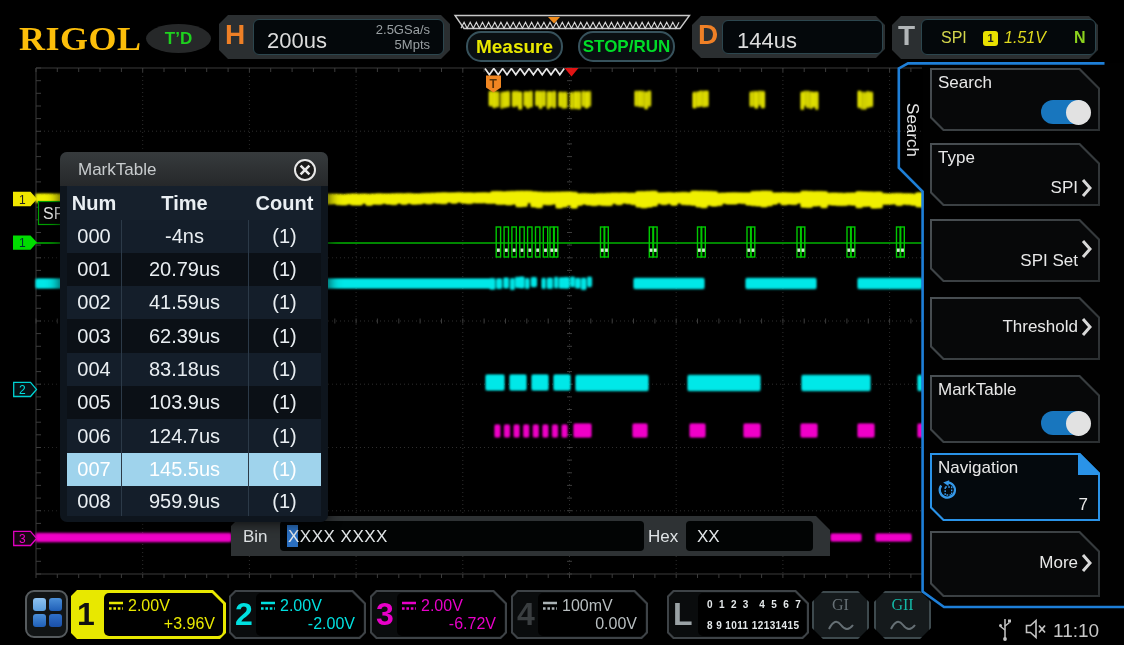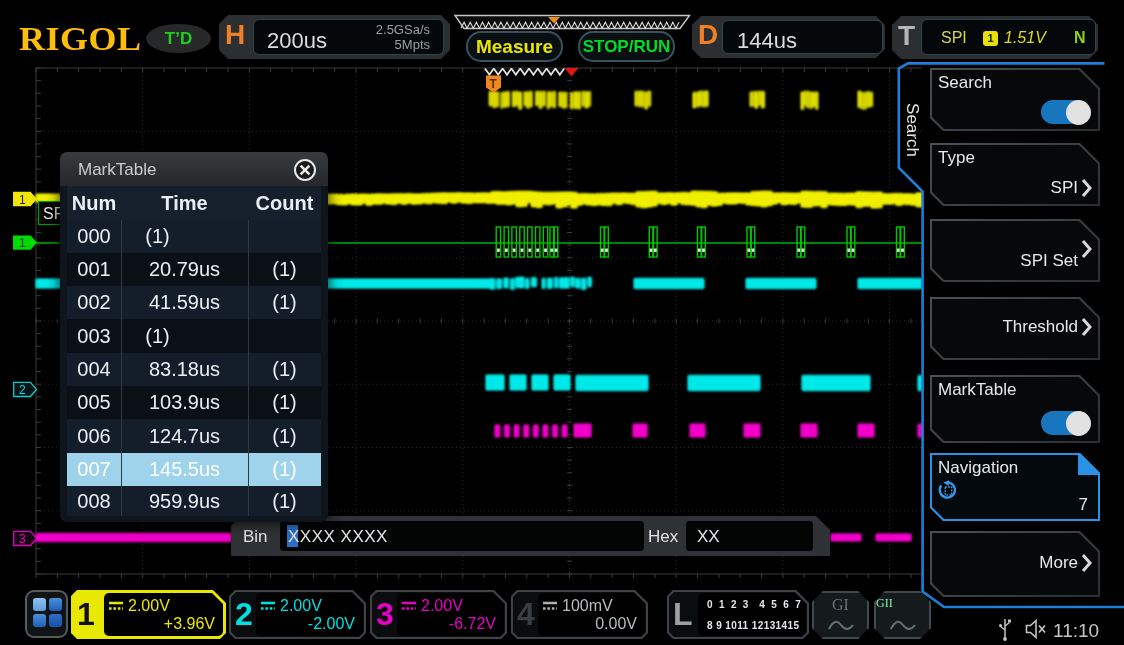--- a/index.html
+++ b/index.html
@@ -1004,34 +1004,36 @@
  <path d="M7.6,7.6 L16.4,16.4 M16.4,7.6 L7.6,16.4" stroke="#e8e8e8" stroke-width="2.6"></path>
 </svg>
 <div class="ab" style="left:67px;top:186px;width:254px;height:330px;background:#0d141c;">
  <div class="row" style="top:0;height:34px;background:#16202c;font-weight:bold;line-height:34px;">
       <div class="c1">Num</div>
       <div class="c2">Time</div>
       <div class="c3">Count</div>
     </div>
  <div class="row" style="top:34px;height:33px;background:#141e2a;line-height:33px;">
       <div class="c1">000</div>
+      <div class="c2">-4ns</div>
       <div class="c3">(1)</div>
     </div>
  <div class="row" style="top:67px;height:33px;background:#0b1016;line-height:33px;">
       <div class="c1">001</div>
       <div class="c2">20.79us</div>
       <div class="c3">(1)</div>
     </div>
  <div class="row" style="top:100px;height:33px;background:#141e2a;line-height:33px;">
       <div class="c1">002</div>
       <div class="c2">41.59us</div>
       <div class="c3">(1)</div>
     </div>
  <div class="row" style="top:133px;height:34px;background:#0b1016;line-height:34px;">
       <div class="c1">003</div>
+      <div class="c2">62.39us</div>
       <div class="c3">(1)</div>
     </div>
  <div class="row" style="top:167px;height:33px;background:#141e2a;line-height:33px;">
       <div class="c1">004</div>
       <div class="c2">83.18us</div>
       <div class="c3">(1)</div>
     </div>
  <div class="row" style="top:200px;height:33px;background:#0b1016;line-height:33px;">
       <div class="c1">005</div>
       <div class="c2">103.9us</div>
@@ -1120,21 +1122,21 @@
   <div style="position:absolute;bottom:5px;left:9px;letter-spacing:0.4px;">8 9 1011 12131415</div>
  </div>
 </div>
 <div class="ab" style="left:812px;top:591px;width:57px;height:48px;background:#151a1c;border:2px solid #3e4a4e;clip-path:polygon(11px 0,calc(100% - 11px) 0,100% 11px,100% calc(100% - 11px),calc(100% - 11px) 100%,11px 100%,0 calc(100% - 11px),0 11px);">
  <div style="position:absolute;top:3px;width:100%;text-align:center;color:#667075;font-size:16px;font-family:'Liberation Serif',serif;">GI</div>
  <svg style="position:absolute;left:14px;top:24px;" width="26" height="16" viewBox="0 0 26 16">
       <path d="M1,12 Q7,0 13,8 T25,8" fill="none" stroke="#667075" stroke-width="2"></path>
     </svg>
 </div>
 <div class="ab" style="left:874px;top:591px;width:57px;height:48px;background:#151a1c;border:2px solid #3e4a4e;clip-path:polygon(11px 0,calc(100% - 11px) 0,100% 11px,100% calc(100% - 11px),calc(100% - 11px) 100%,11px 100%,0 calc(100% - 11px),0 11px);">
- <div style="position:absolute;top:3px;width:100%;text-align:left;color:#86efac;font-size:12px;font-family:'Liberation Serif',serif;">GII</div>
+ <div style="position:absolute;top:3px;width:100%;text-align:center;color:#14b8a6;font-size:16px;font-family:'Liberation Serif',serif;">GII</div>
  <svg style="position:absolute;left:14px;top:24px;" width="26" height="16" viewBox="0 0 26 16">
       <path d="M1,12 Q7,0 13,8 T25,8" fill="none" stroke="#667075" stroke-width="2"></path>
     </svg>
 </div>
 
 <svg class="ab" style="left:998px;top:616px;" width="52" height="26" viewBox="0 0 52 26">
  <g stroke="#c4c4c4" stroke-width="1.5" fill="none">
   <path d="M7,3 L7,22"></path>
       <path d="M7,14 L2.5,10.5"></path>
       <path d="M7,10 L11.5,6.5"></path>

